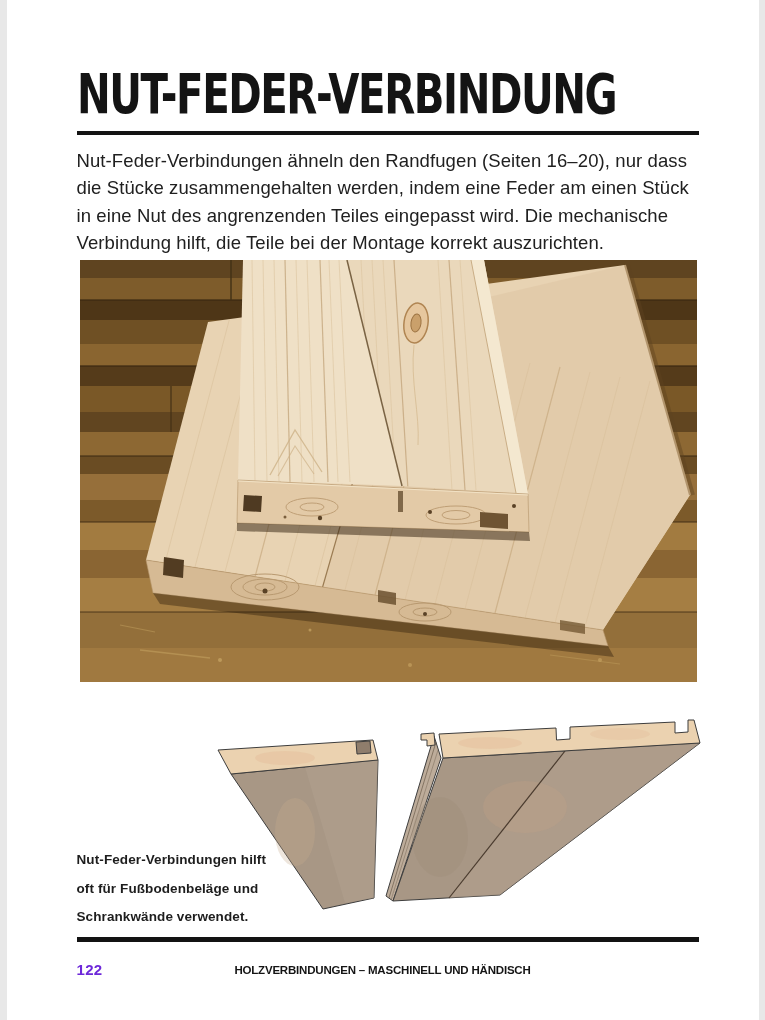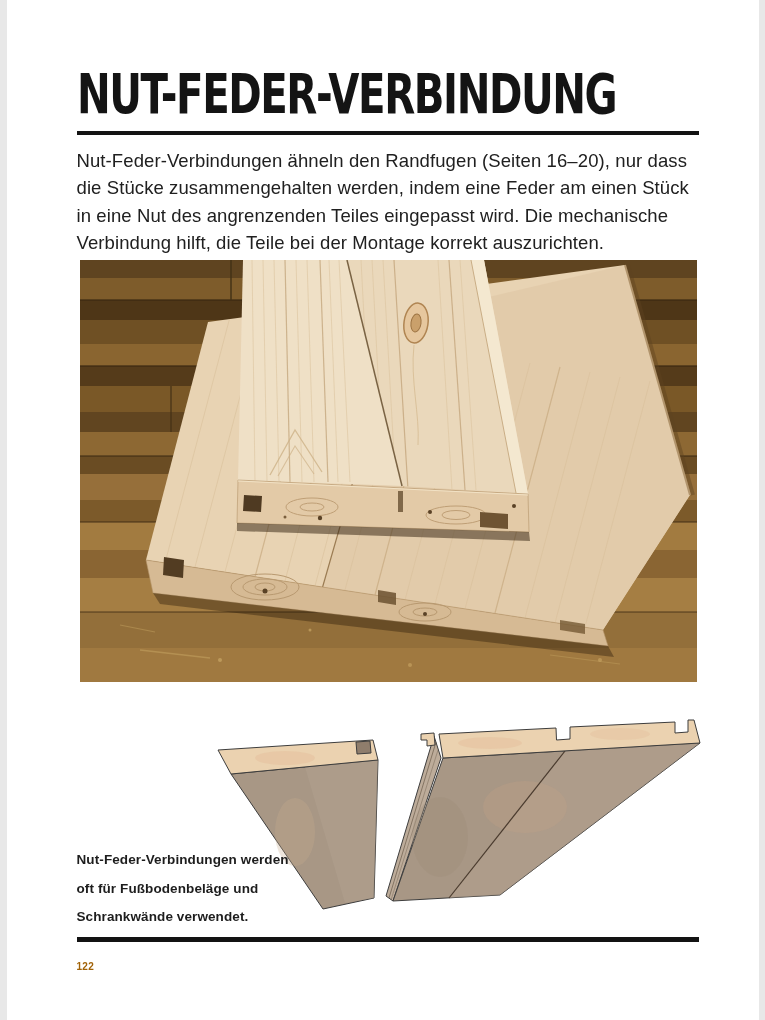--- a/index.html
+++ b/index.html
@@ -24,21 +24,21 @@
   .photo{position:absolute;left:73px;top:260px;width:617px;height:422px;}
   .illustration{position:absolute;left:178px;top:712px;width:522px;height:223px;}
   .caption{
     position:absolute;left:70px;top:846px;width:215px;margin:0;
     font-size:13.5px;font-weight:bold;line-height:28.5px;color:#1d1d1d;
     white-space:pre-line;letter-spacing:.1px;
   }
   .footer-rule{position:absolute;left:70px;top:937px;width:622px;height:5px;background:#131313;}
   .page-number{
     position:absolute;left:70px;top:961px;
-    font-size:10px;font-weight:bold;color:#a16207;letter-spacing:.3px;
+    font-size:15px;font-weight:bold;color:#6d28d9;letter-spacing:.3px;
   }
   .running-title{
     position:absolute;left:0;right:0;top:964px;text-align:center;
     font-size:11.5px;font-weight:bold;letter-spacing:-.2px;color:#141414;
   }
   svg{display:block;}
 </style>
 </head>
 <body>
 
@@ -232,20 +232,21 @@
         <ellipse cx="255" cy="125" rx="28" ry="40" fill="#9b8a77" opacity=".3" stroke="none"></ellipse>
         <line x1="380" y1="39" x2="264" y2="186" stroke="#4a3b2e" stroke-width="1.2"></line>
         <polygon points="236,22 249,21 250,33 242,34 242,28 236,28" fill="#ebd2b0"></polygon>
         <path d="M254,22 L371,16 L371.5,28 L385,27 L385,15 L490,10 L490,21 L503,20 L503,8 L509,8 L515,31 L258,46 Z" fill="#ebd2b0"></path>
         <ellipse cx="305" cy="31" rx="32" ry="6" fill="#e2b894" opacity=".35" stroke="none"></ellipse>
         <ellipse cx="435" cy="22" rx="30" ry="6" fill="#e2b894" opacity=".3" stroke="none"></ellipse>
       </g>
     </svg>
   </div>
 
-  <p class="caption">Nut-Feder-Verbindungen werden
+  <p class="caption">Nut-Feder-Verbindungen hilft
 oft für Fußbodenbeläge und
 Schrankwände verwendet.</p>
 
   <div class="footer-rule"></div>
   <div class="page-number">122</div>
+  <div class="running-title">HOLZVERBINDUNGEN – MASCHINELL UND HÄNDISCH</div>
 
 </div>
 
 </body></html>

